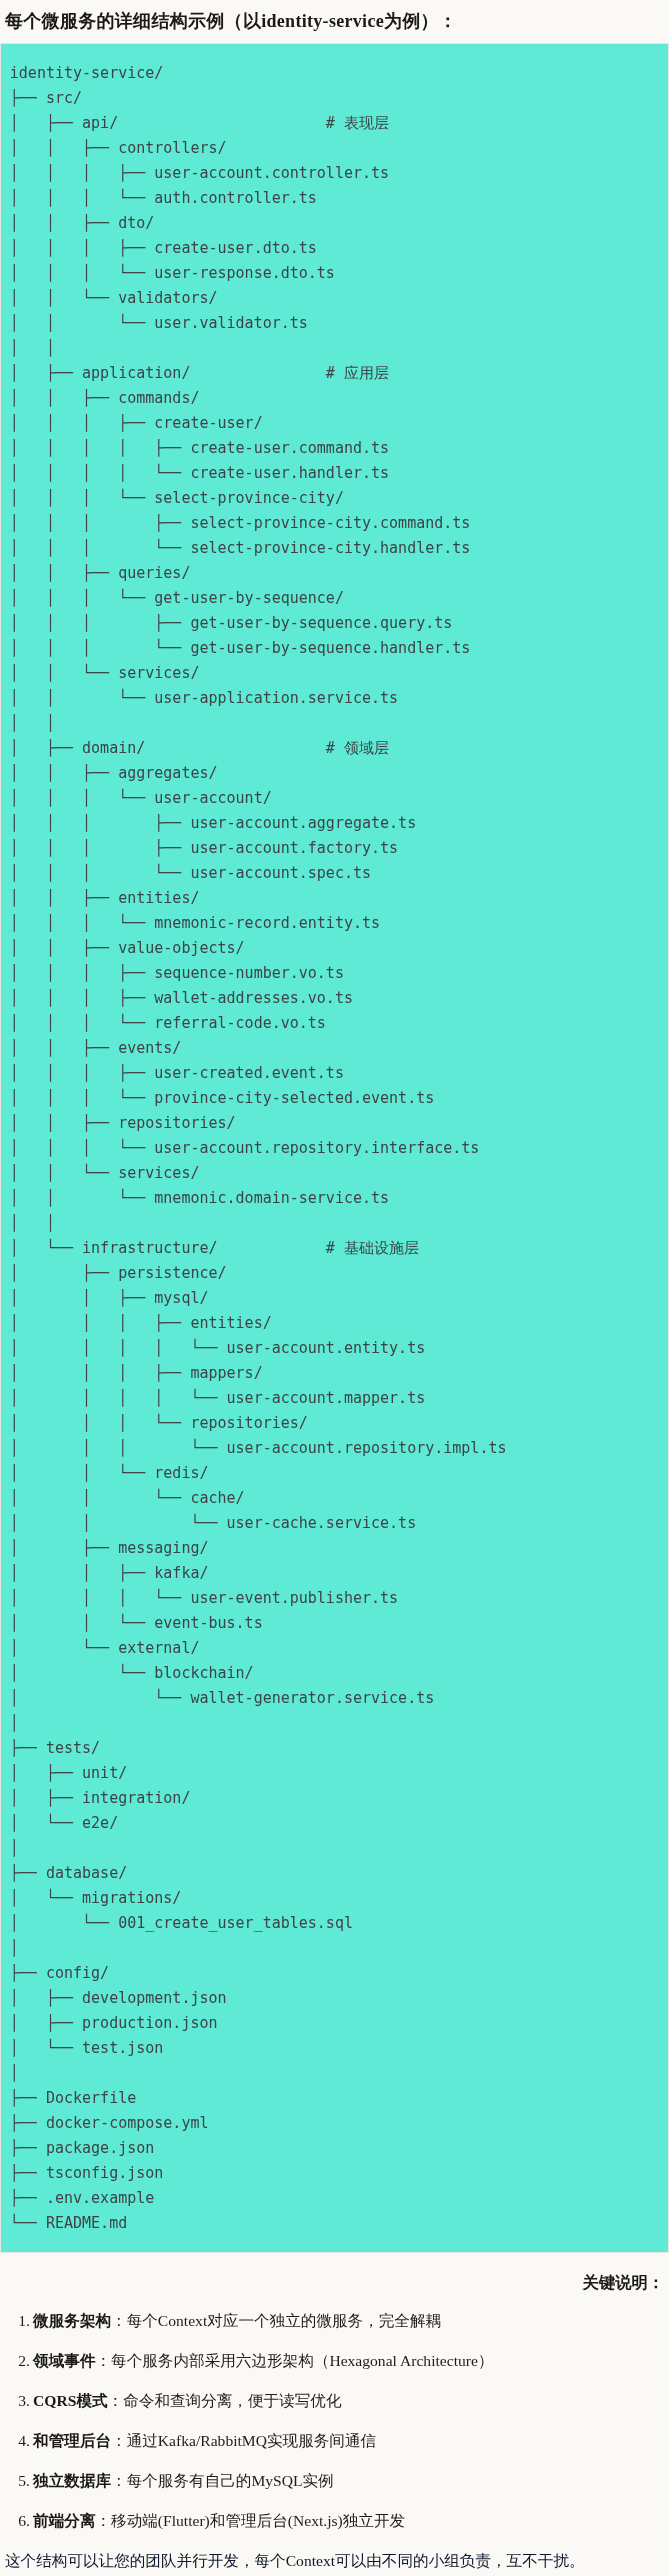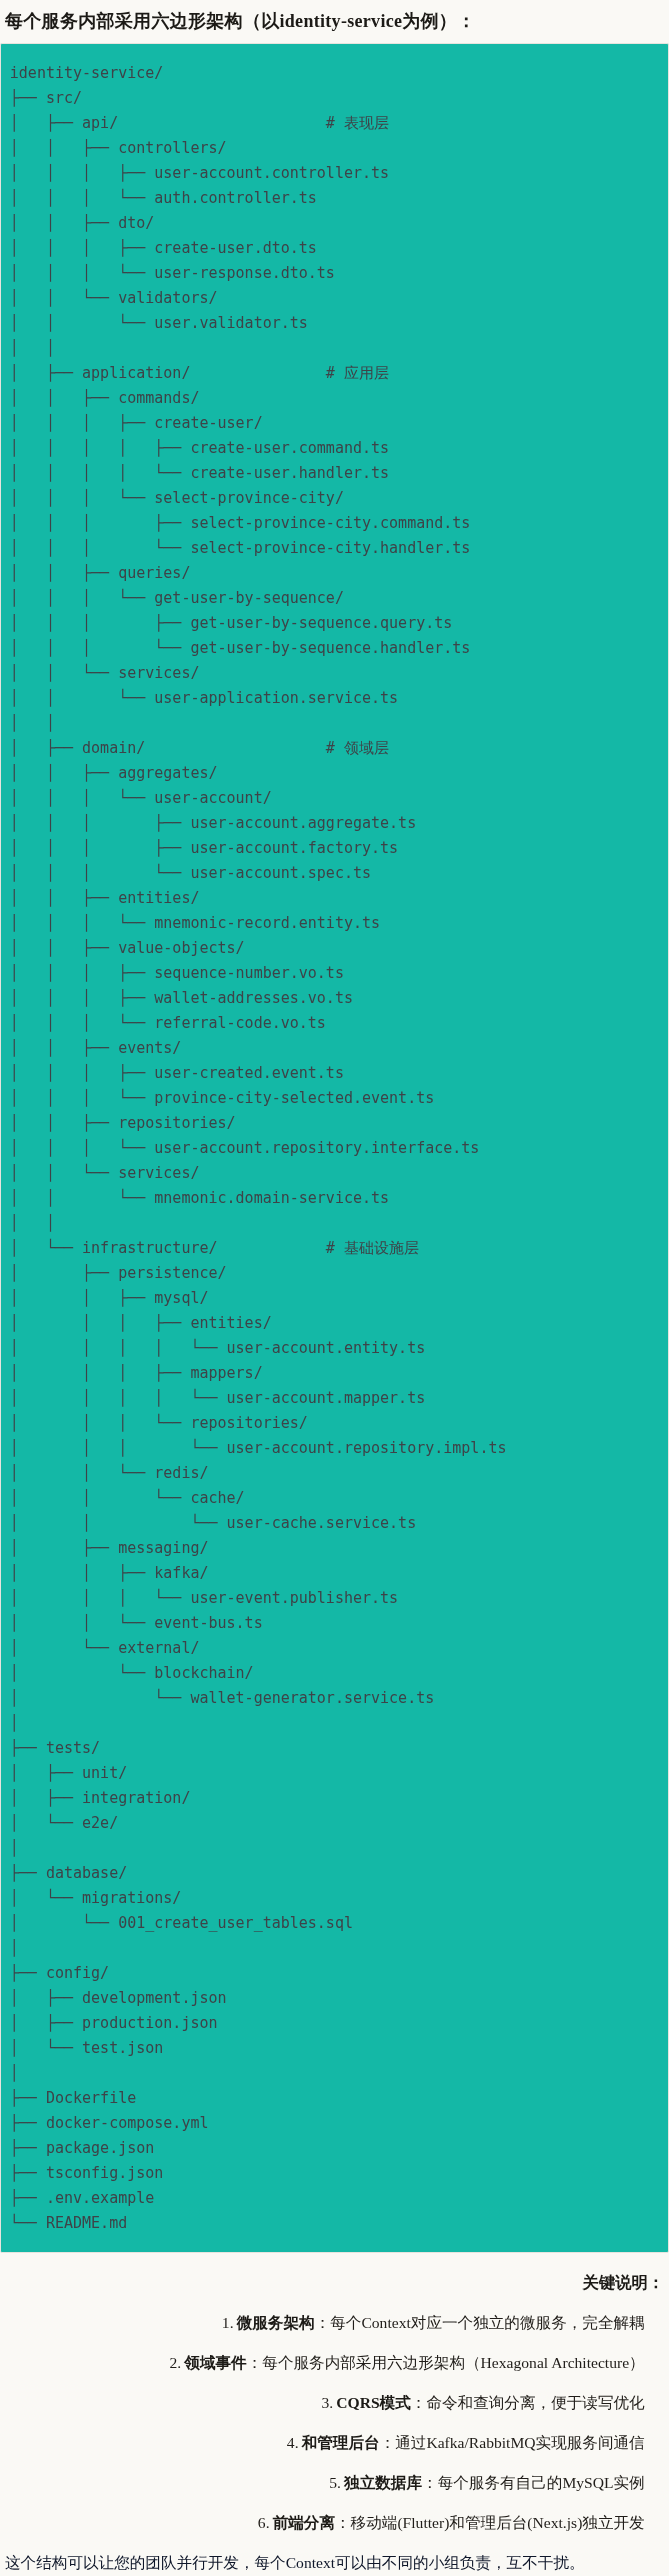--- a/index.html
+++ b/index.html
@@ -16,21 +16,21 @@
   .page-title {
     font-size: 18px;
     font-weight: 700;
     margin: 0 5px 10.6px 5px;
     color: #1c1a16;
     letter-spacing: 0.3px;
   }
 
   pre.code-block {
     margin: 0;
-    background: #14b8a6;
+    background: #5eead4;
     border-top: 0.6px solid #e6e4de;
     border-bottom: 0.6px solid #e6e4de;
     border-left: 0.6px solid #e6e4de;
     border-right: 0.6px solid #e6e4de;
     border-radius: 1.9px;
     padding: 16.3px 8.8px 16.3px 8.8px;
     font-family: "DejaVu Sans Mono", "Liberation Mono", monospace;
     font-size: 15px;
     line-height: 25px;
     color: #3e4348;
@@ -39,21 +39,21 @@
   }
 
   .notes-heading {
     font-size: 16.3px;
     font-weight: 700;
     color: #1c1a16;
     margin: 19px 5px 16.3px 5px;
     text-align: right;
   }
 
-  .notes-list { margin: 18px; padding: 0; list-style: none; text-align: right; }
+  .notes-list { margin: 12px; padding: 0; list-style: none; }
   .note-item {
     margin: 0 6.3px 19px 6.3px;
     font-size: 15.6px;
     line-height: 21px;
     color: #201d19;
   }
   .note-num { margin-right: 3.1px; }
   .note-term { font-weight: 700; color: #1c1a16; }
 
   .footer-paragraph {
@@ -61,21 +61,21 @@
     line-height: 21px;
     margin: 0 5px 0 5px;
     color: #0f172a;
   }
 </style>
 </head>
 <body>
 
 <div class="doc">
 
-  <h1 class="page-title">每个服务内部采用六边形架构（以identity-service为例）：</h1>
+  <h1 class="page-title">每个微服务的详细结构示例（以identity-service为例）：</h1>
 
   <pre class="code-block">identity-service/
 ├── src/
 │   ├── api/                       # 表现层
 │   │   ├── controllers/
 │   │   │   ├── user-account.controller.ts
 │   │   │   └── auth.controller.ts
 │   │   ├── dto/
 │   │   │   ├── create-user.dto.ts
 │   │   │   └── user-response.dto.ts

